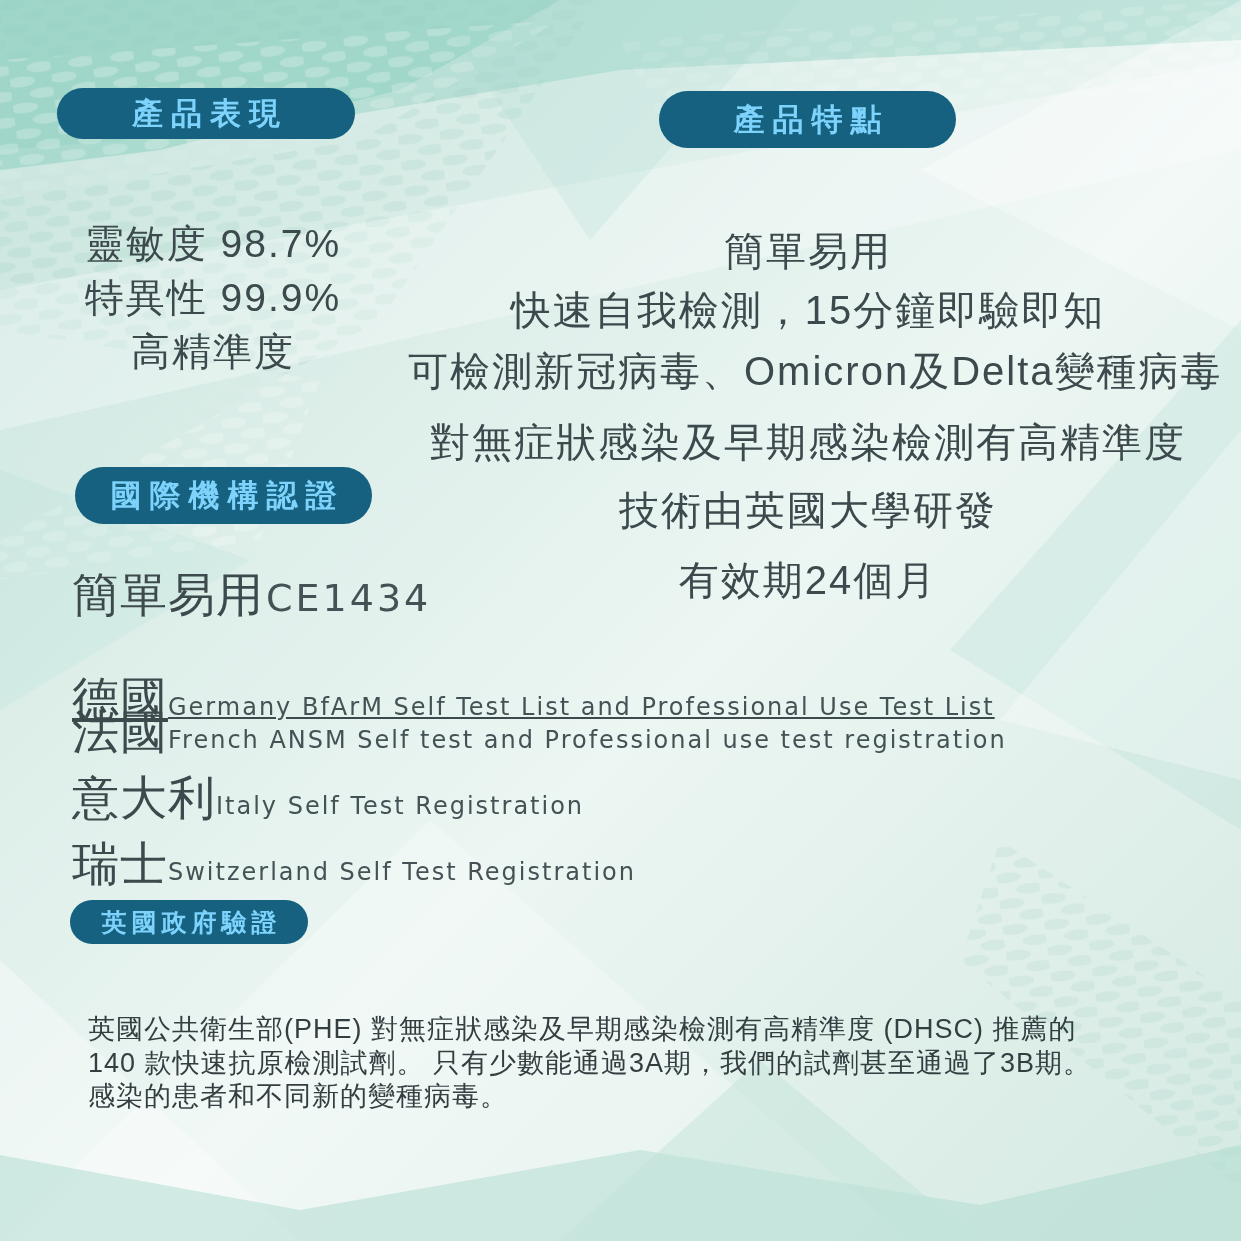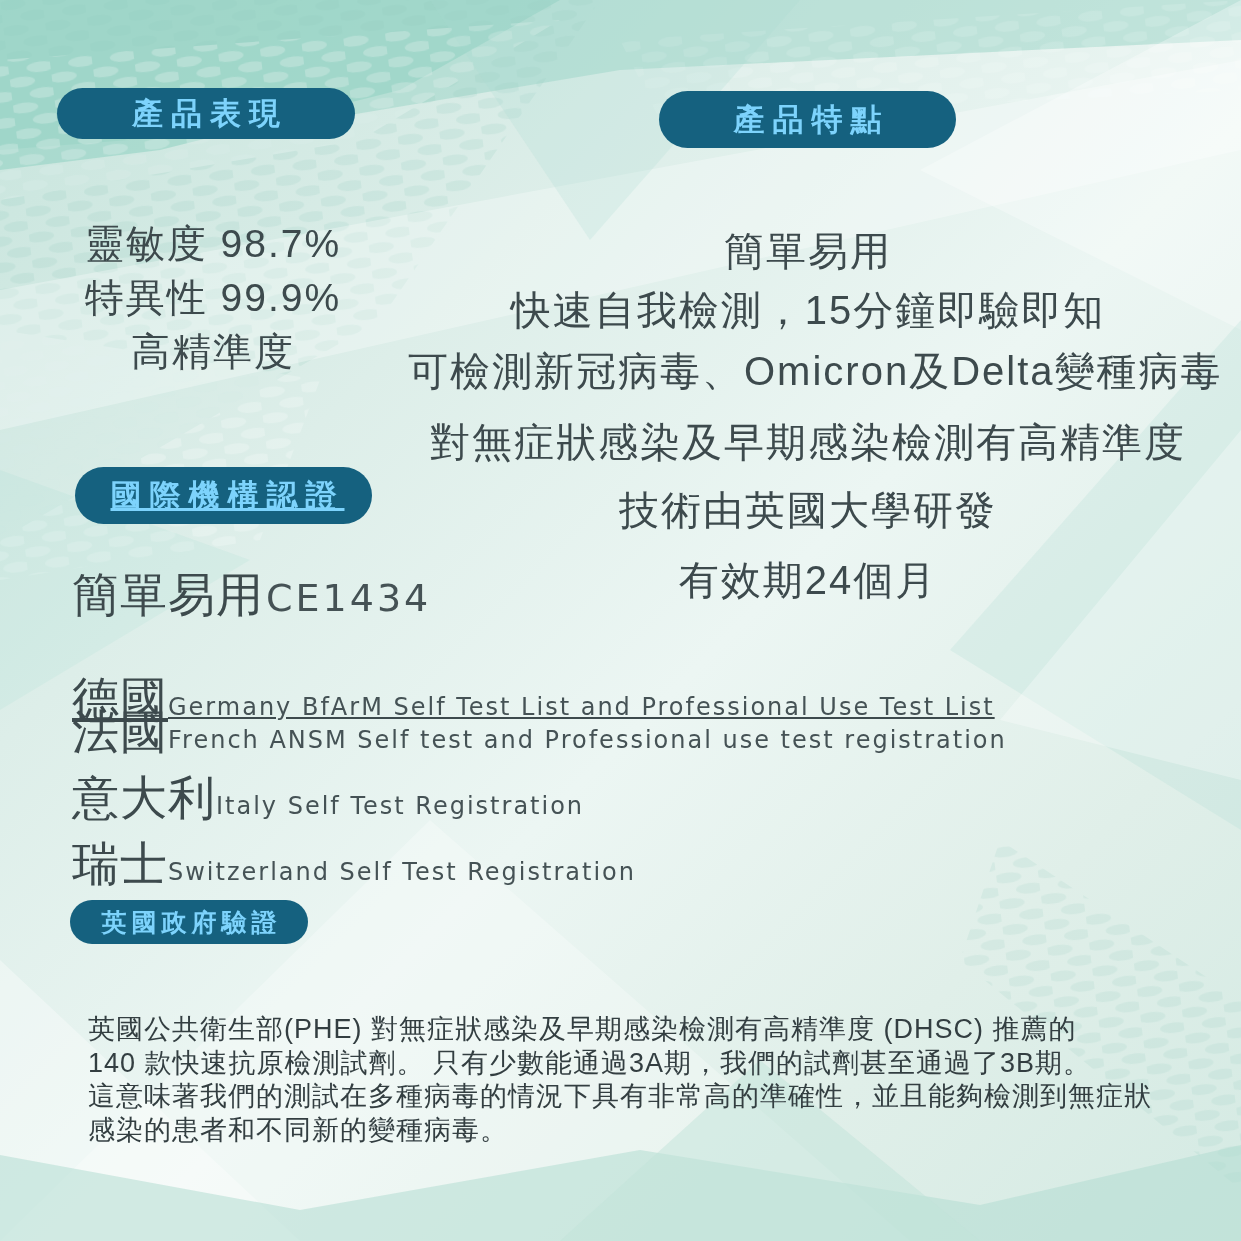--- a/index.html
+++ b/index.html
@@ -11,21 +11,21 @@
   svg.bg{position:absolute;left:0;top:0;width:1241px;height:1241px;display:block;}
 
   .pill{
     position:absolute;background:#15617f;color:#7dd3fc;
     border-radius:30px;display:flex;align-items:center;justify-content:center;
     font-family:"Liberation Serif", serif;font-weight:bold;
     letter-spacing:8px;text-indent:8px;white-space:nowrap;
   }
   .pill-performance{left:57px;top:88px;width:298px;height:51px;font-size:31px;}
   .pill-features{left:659px;top:91px;width:297px;height:57px;font-size:31px;}
-  .pill-certs{left:75px;top:467px;width:297px;height:57px;font-size:31px;text-decoration:underline;}
+  .pill-certs{left:75px;top:467px;width:297px;height:57px;font-size:31px;}
   .pill-uk{left:70px;top:900px;width:238px;height:44px;font-size:25px;letter-spacing:5px;text-indent:5px;}
 
   .perf-list{
     position:absolute;left:63px;top:189px;width:300px;text-align:center;
     font-size:39px;line-height:54px;letter-spacing:2px;white-space:nowrap;margin-top:28px;
   }
   .feat-list{
     position:absolute;left:408px;top:183px;width:800px;text-align:center;
     font-size:40px;letter-spacing:2px;white-space:nowrap;margin-top:48px;
   }
@@ -137,17 +137,16 @@
     <span class="latin">Italy Self Test Registration</span>
   </div>
   <div class="cert-row cert-row-4">
     <span class="cjk">瑞士</span>
     <span class="latin">Switzerland Self Test Registration</span>
   </div>
 
   <div class="uk-paragraph">
     <div>英國公共衛生部(PHE) 對無症狀感染及早期感染檢測有高精準度 (DHSC) 推薦的</div>
     <div>140 款快速抗原檢測試劑。 只有少數能通過3A期，我們的試劑甚至通過了3B期。</div>
-    <div>這意味著我們的測試在多種病毒的情況下具有非常高的準確性，並且能夠檢測到無症狀</div>
     <div>感染的患者和不同新的變種病毒。</div>
   </div>
 
 </div>
 
 </body></html>

